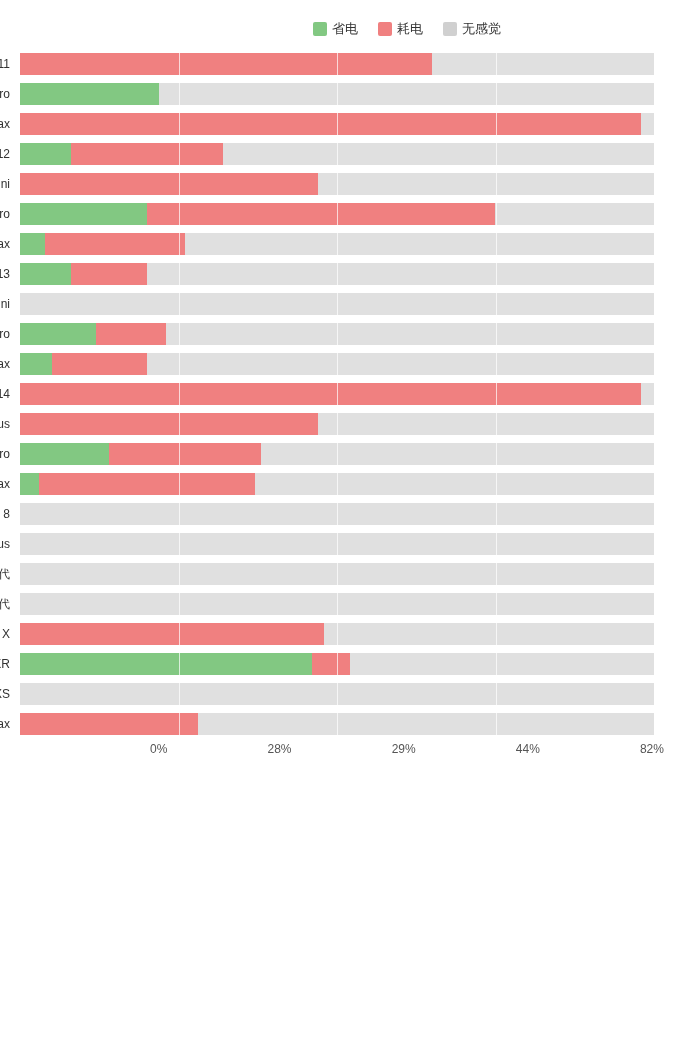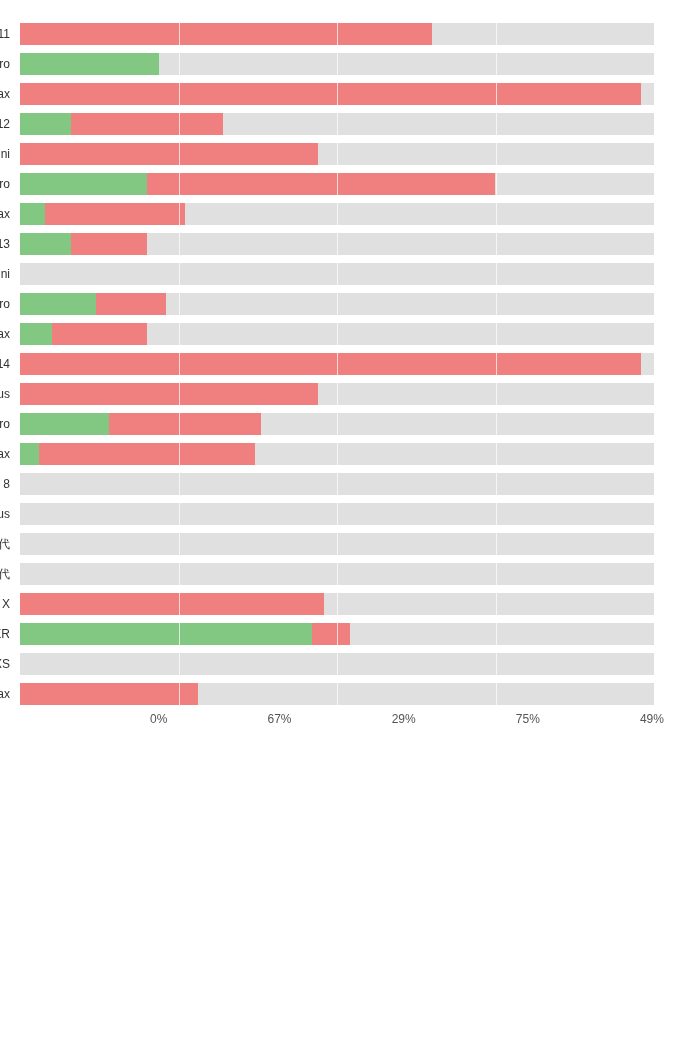--- a/index.html
+++ b/index.html
@@ -63,20 +63,34 @@
       display: inline-block;
     }
     .seg-green { background: #82c882; }
     .seg-red { background: #f08080; }
   </style>
 </head>
 <body>
 
 <div class="chart-container">
 
+  <div class="legend">
+  <div class="legend-item">
+        <div class="legend-dot" style="background: rgb(130, 200, 130);"></div>
+        <span>省电</span>
+      </div>
+      <div class="legend-item">
+        <div class="legend-dot" style="background: rgb(240, 128, 128);"></div>
+        <span>耗电</span>
+      </div>
+      <div class="legend-item">
+        <div class="legend-dot" style="background: rgb(208, 208, 208);"></div>
+        <span>无感觉</span>
+      </div>
+    </div>
 
   <div style="position:relative; margin-left: 140px; margin-right: 10px;">
     
   </div>
 
   <div id="chart-area" style="position:relative; margin: 0 10px 0 10px;">
 
   <div class="bar-row">
         <div class="bar-label">iPhone 11</div>
         <div class="bar-track" style="position: relative;">
@@ -285,18 +299,18 @@
           <div style="position: absolute; left: 25%; top: 0px; bottom: 0px; width: 1px; background: rgba(255, 255, 255, 0.7); z-index: 2;"></div>
           <div style="position: absolute; left: 50%; top: 0px; bottom: 0px; width: 1px; background: rgba(255, 255, 255, 0.7); z-index: 2;"></div>
           <div style="position: absolute; left: 75%; top: 0px; bottom: 0px; width: 1px; background: rgba(255, 255, 255, 0.7); z-index: 2;"></div>
           <div class="bar-segment seg-red" style="width: 28%; z-index: 1;"></div>
         </div>
       </div>
     </div>
 
   <div id="xaxis-row" style="display: flex; margin-left: 140px; margin-right: 0px; margin-top: 4px; justify-content: space-between; font-size: 12px; color: rgb(85, 85, 85); padding-right: 0px;">
   <span>0%</span>
-      <span>67%</span>
+      <span>28%</span>
       <span>29%</span>
-      <span>75%</span>
-      <span>49%</span>
+      <span>44%</span>
+      <span>82%</span>
     </div>
 </div>
 
 </body></html>

